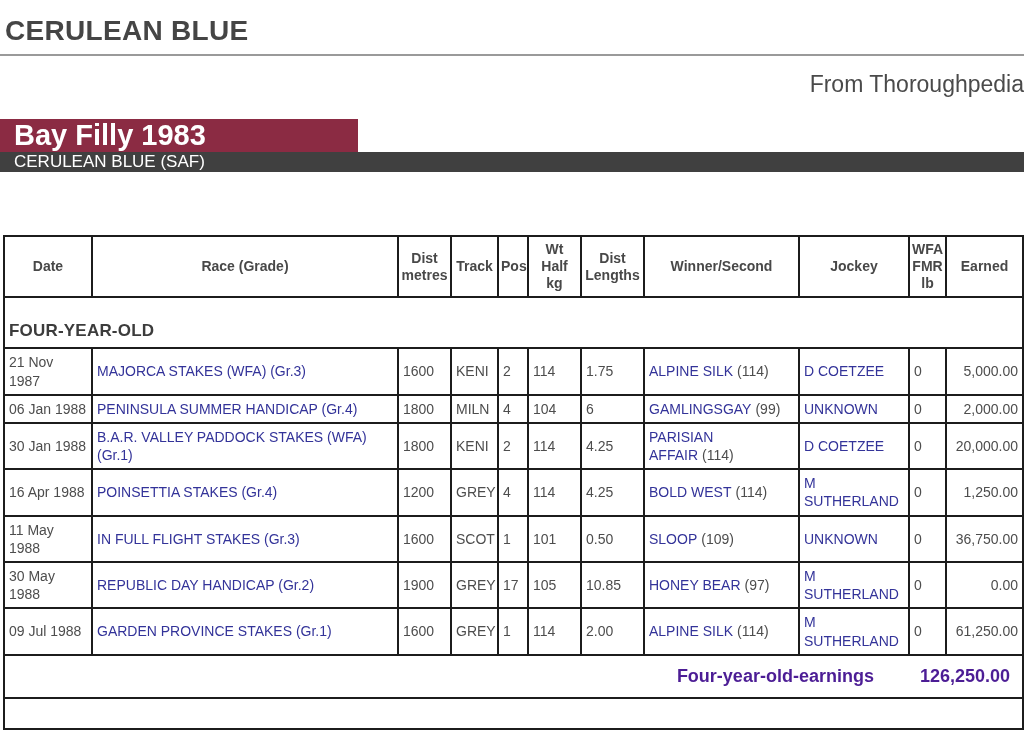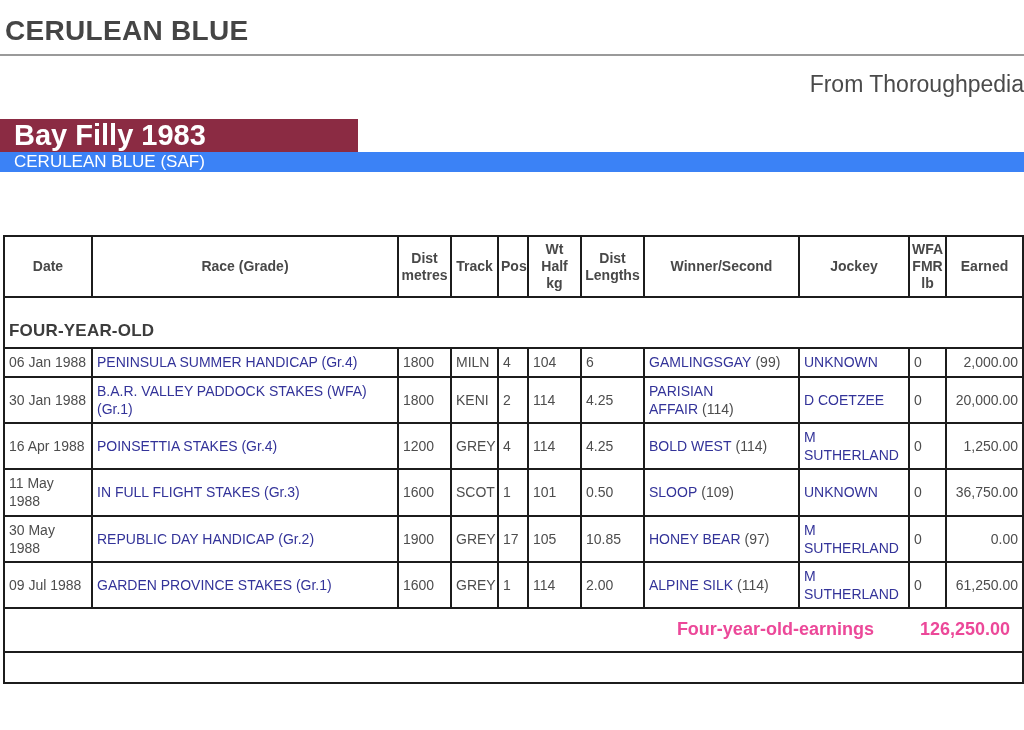--- a/index.html
+++ b/index.html
@@ -42,21 +42,21 @@
     color: #ffffff;
     font-size: 29px;
     font-weight: bold;
     display: flex;
     align-items: center;
     padding-left: 14px;
     flex-shrink: 0;
   }
   .banner-right {
     flex: 1;
-    background: #3b82f6;
+    background: #404040;
     color: #ffffff;
     font-size: 17px;
     display: flex;
     align-items: center;
     padding-left: 14px;
   }
   table.race-table {
     border-collapse: collapse;
     table-layout: fixed;
     width: 1019px;
@@ -96,21 +96,21 @@
   .rating { color: #4d4d4d; margin-left: 4px; white-space: nowrap; }
   .sum-cell { padding: 0; }
   .sumflex {
     display: flex;
     justify-content: flex-end;
     align-items: center;
     gap: 46px;
     padding: 5px 8px;
     font-size: 18px;
     font-weight: bold;
-    color: #ec4899;
+    color: #4c1d95;
   }
   .spacer-row td { height: 31px; }
 </style>
 </head>
 <body>
 
 <div class="page">
   <h1 class="page-title">CERULEAN BLUE</h1>
   <hr class="title-rule">
   <div class="subtitle">From Thoroughpedia</div>
@@ -153,20 +153,33 @@
 FMR
 lb</th>
         <th>Earned</th>
       </tr>
     </thead>
     <tbody>
       <tr class="section-row">
         <td colspan="11">FOUR-YEAR-OLD</td>
       </tr>
 
+      <tr>
+        <td class="c-date">21 Nov 1987</td>
+        <td><a class="lnk">MAJORCA STAKES (WFA) (Gr.3)</a></td>
+        <td>1600</td>
+        <td>KENI</td>
+        <td>2</td>
+        <td>114</td>
+        <td>1.75</td>
+        <td><a class="lnk">ALPINE SILK</a><span class="rating">(114)</span></td>
+        <td><a class="lnk">D COETZEE</a></td>
+        <td>0</td>
+        <td class="c-earned">5,000.00</td>
+      </tr>
 
       <tr>
         <td class="c-date">06 Jan 1988</td>
         <td><a class="lnk">PENINSULA SUMMER HANDICAP (Gr.4)</a></td>
         <td>1800</td>
         <td>MILN</td>
         <td>4</td>
         <td>104</td>
         <td>6</td>
         <td><a class="lnk">GAMLINGSGAY</a><span class="rating">(99)</span></td>

